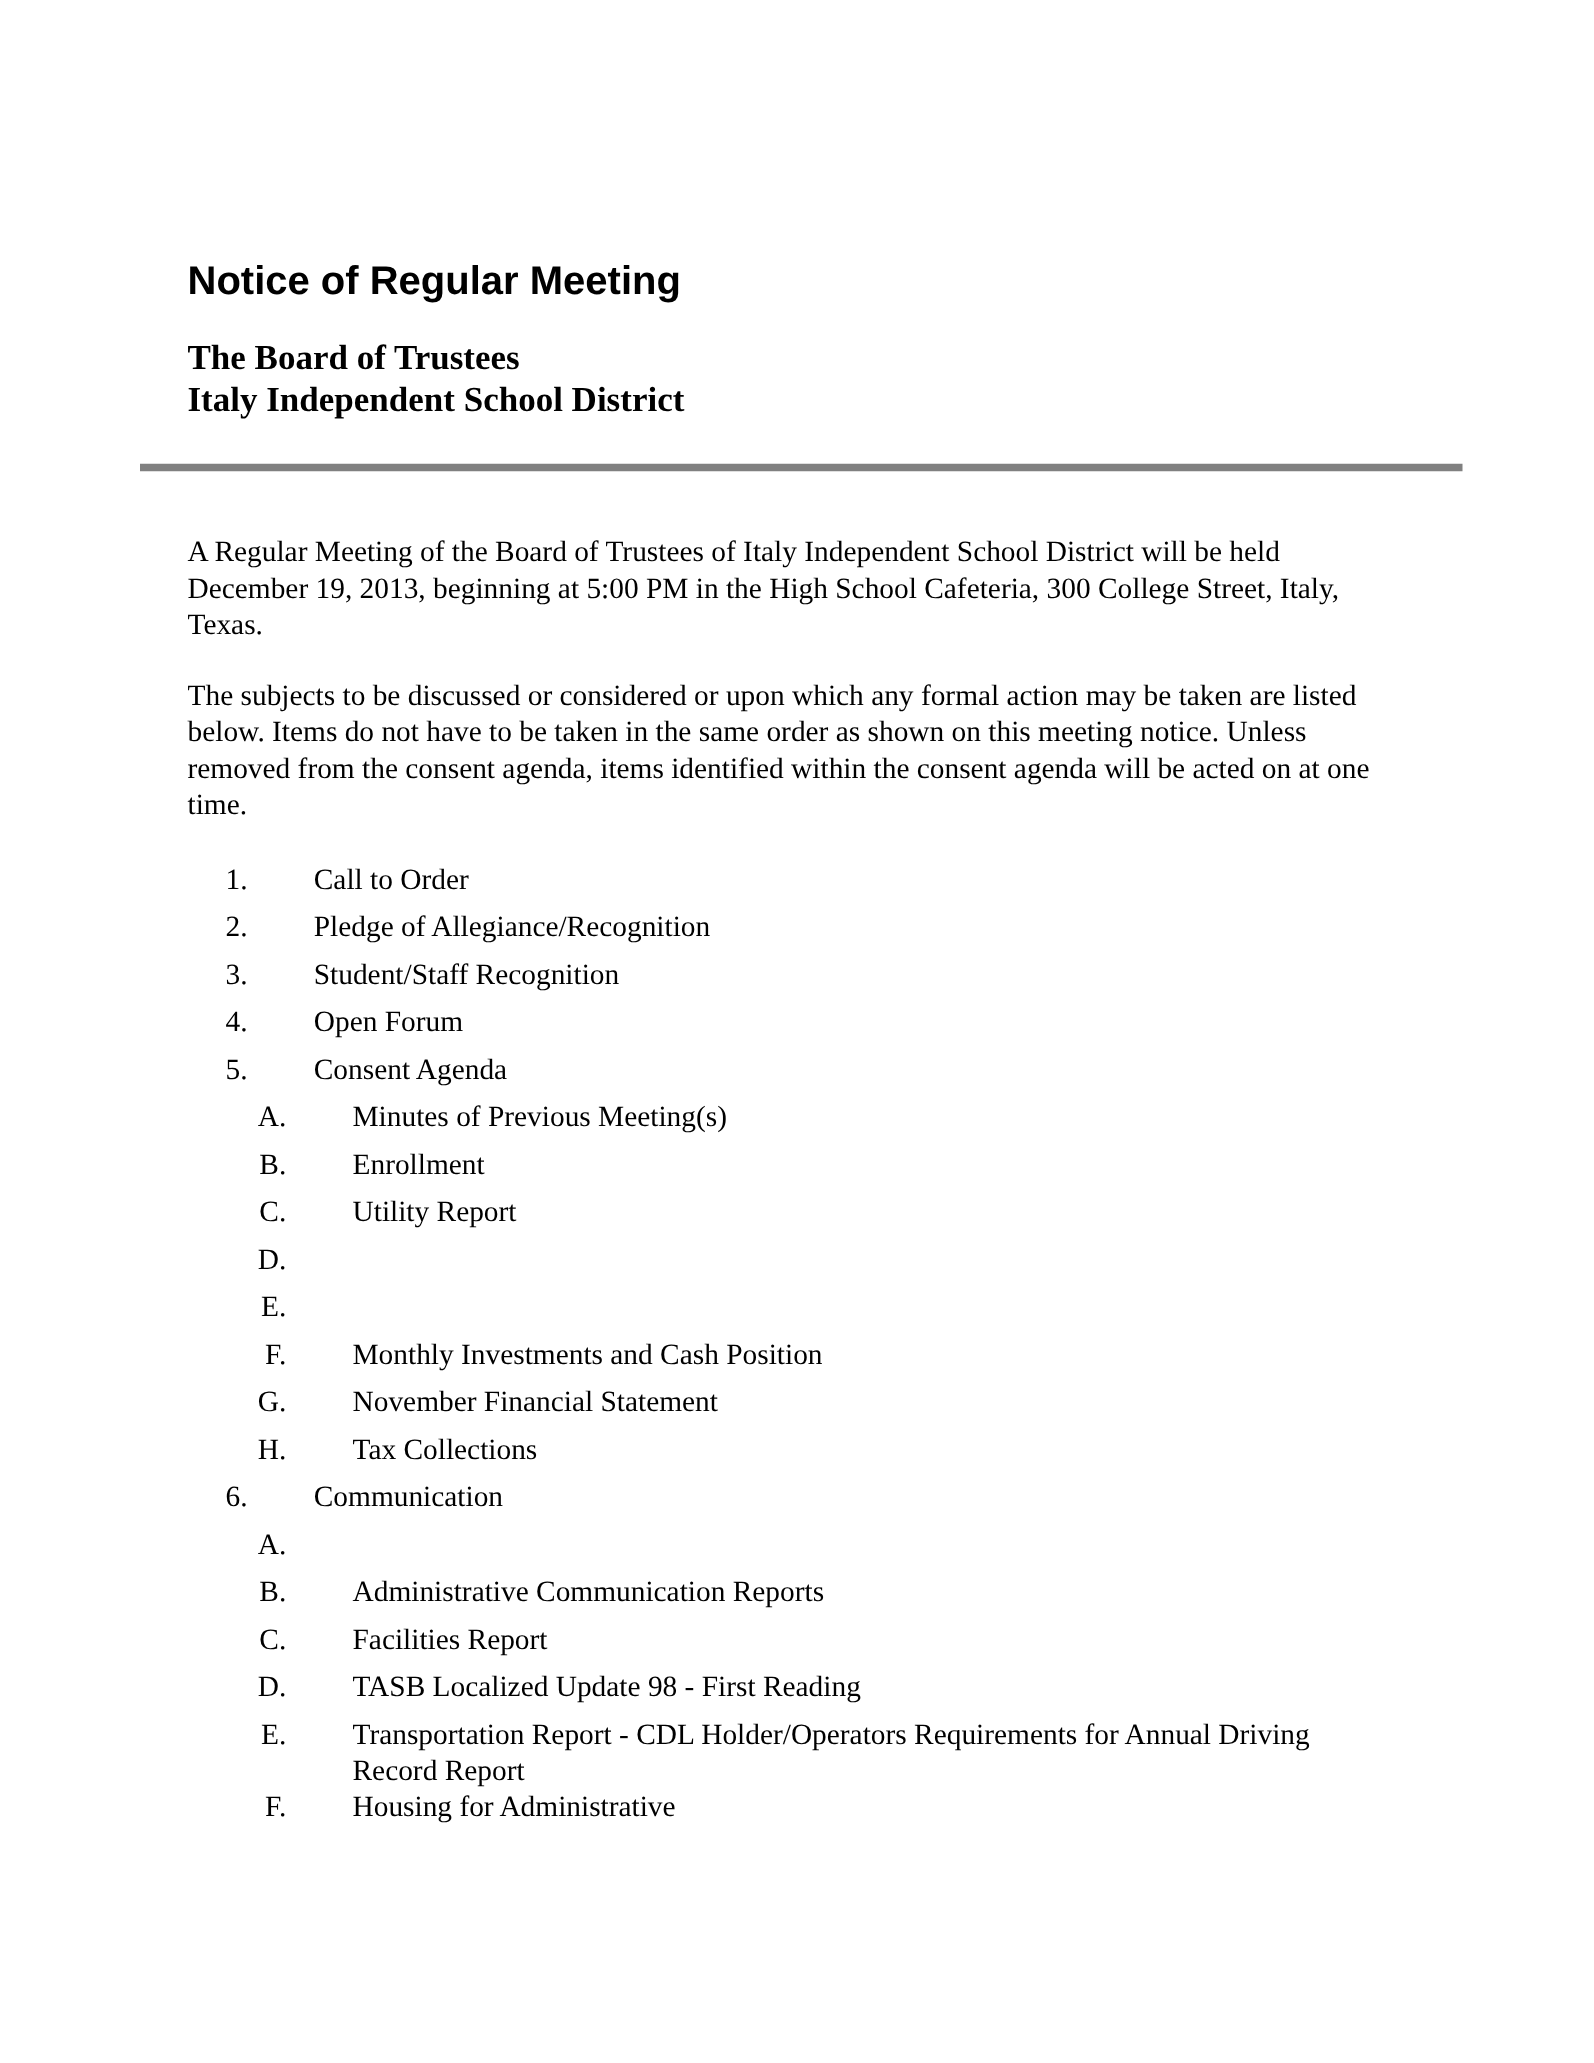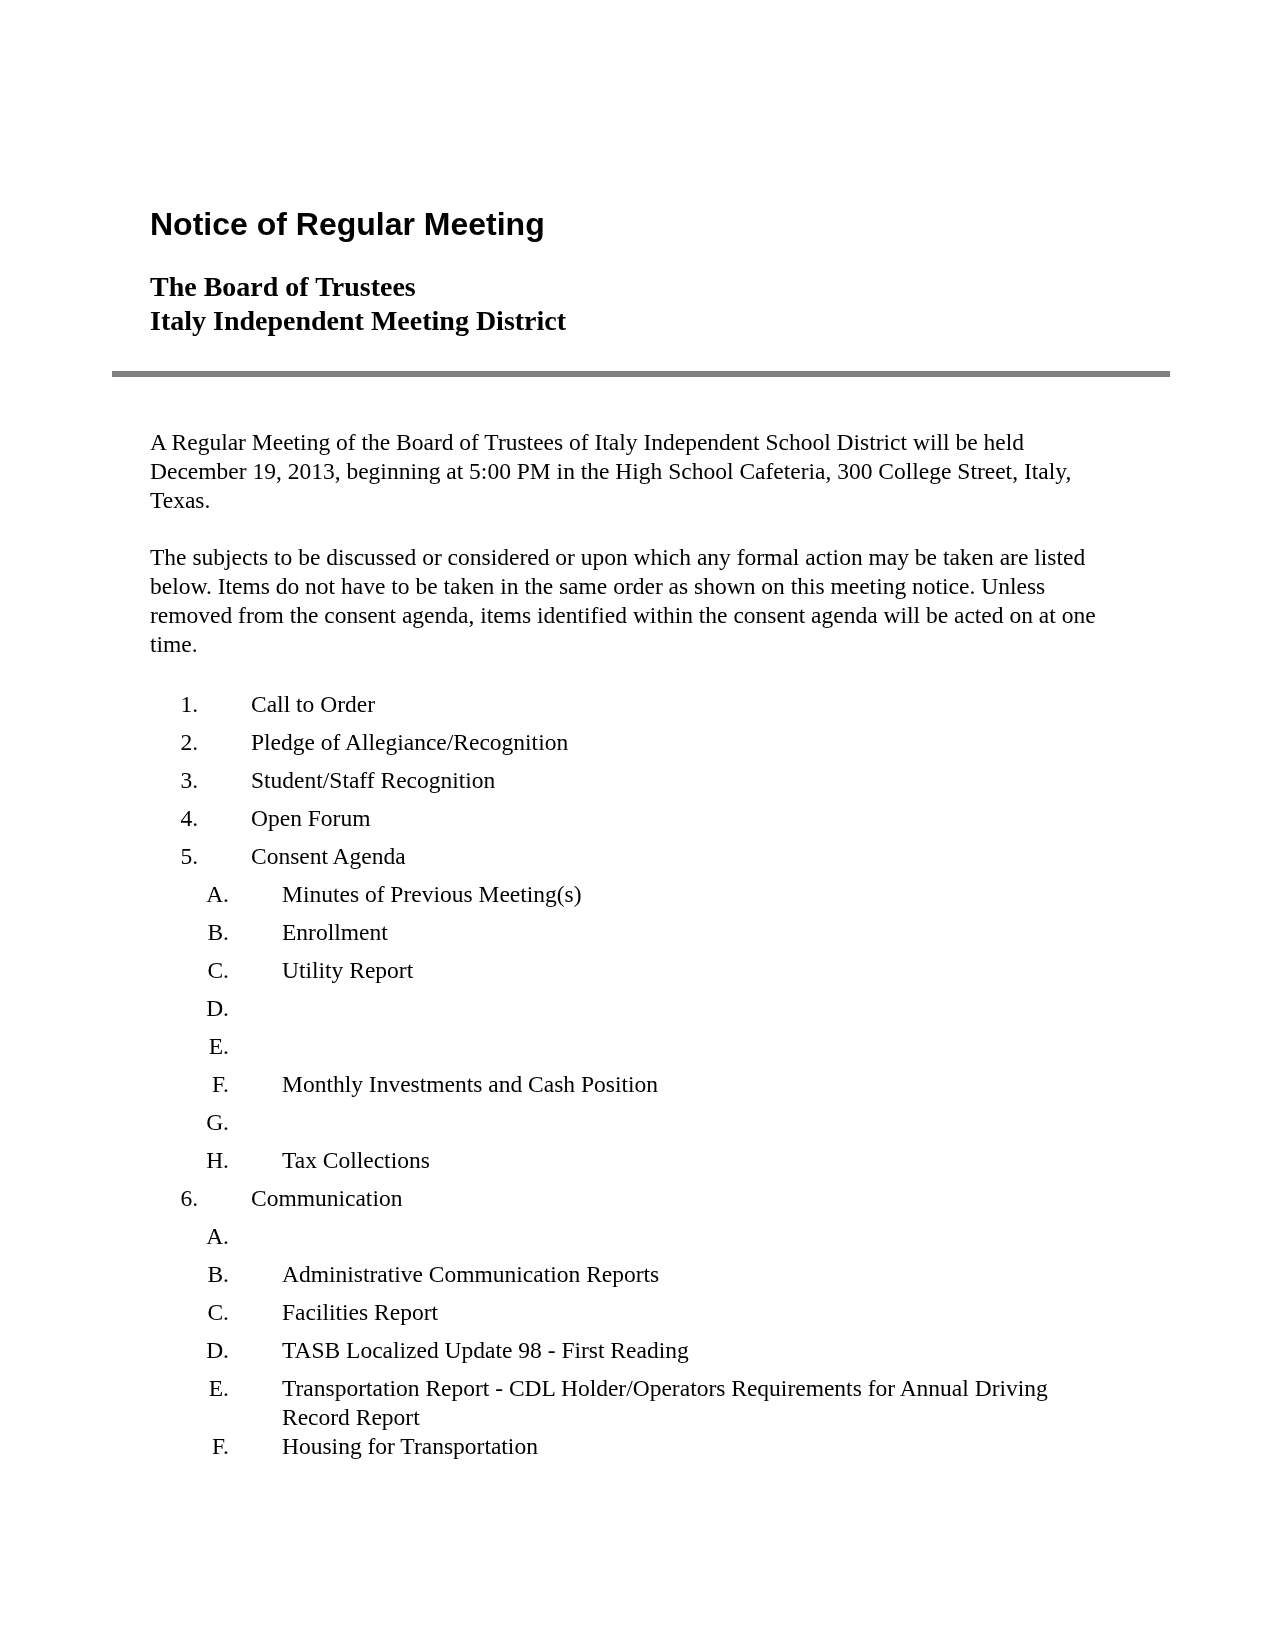--- a/index.html
+++ b/index.html
@@ -102,21 +102,21 @@
     .sub.wrap .label { max-width: 820px; }
   </style>
 </head>
 <body>
 
 <div class="page">
   <h1 class="title">Notice of Regular Meeting</h1>
 
   <div class="org">
     <div>The Board of Trustees</div>
-    <div>Italy Independent Meeting District</div>
+    <div>Italy Independent School District</div>
   </div>
 
   <div class="rule"></div>
 
   <p class="para para1 body-text">A Regular Meeting of the Board of Trustees of Italy Independent School District will be held December 19, 2013, beginning at 5:00 PM in the High School Cafeteria, 300 College Street, Italy, Texas.</p>
   <p class="para para2 body-text">The subjects to be discussed or considered or upon which any formal action may be taken are listed below. Items do not have to be taken in the same order as shown on this meeting notice. Unless removed from the consent agenda, items identified within the consent agenda will be acted on at one time.</p>
 
   <ol class="agenda body-text">
     <li class="item">
       <span class="num">1.</span>
@@ -157,20 +157,21 @@
           </li>
         <li class="sub">
             <span class="letter">E.</span>
           </li>
         <li class="sub">
             <span class="letter">F.</span>
             <span class="label">Monthly Investments and Cash Position</span>
           </li>
         <li class="sub">
             <span class="letter">G.</span>
+            <span class="label">November Financial Statement</span>
           </li>
         <li class="sub">
             <span class="letter">H.</span>
             <span class="label">Tax Collections</span>
           </li>
       </ul>
     </li>
     <li>
       <div class="item">
         <span class="num">6.</span>
@@ -191,18 +192,18 @@
         <li class="sub">
             <span class="letter">D.</span>
             <span class="label">TASB Localized Update 98 - First Reading</span>
           </li>
         <li class="sub wrap">
             <span class="letter">E.</span>
             <span class="label">Transportation Report - CDL Holder/Operators Requirements for Annual Driving Record Report</span>
           </li>
         <li class="sub">
             <span class="letter">F.</span>
-            <span class="label">Housing for Transportation</span>
+            <span class="label">Housing for Administrative</span>
           </li>
       </ul>
     </li>
   </ol>
 </div>
 
 </body></html>

